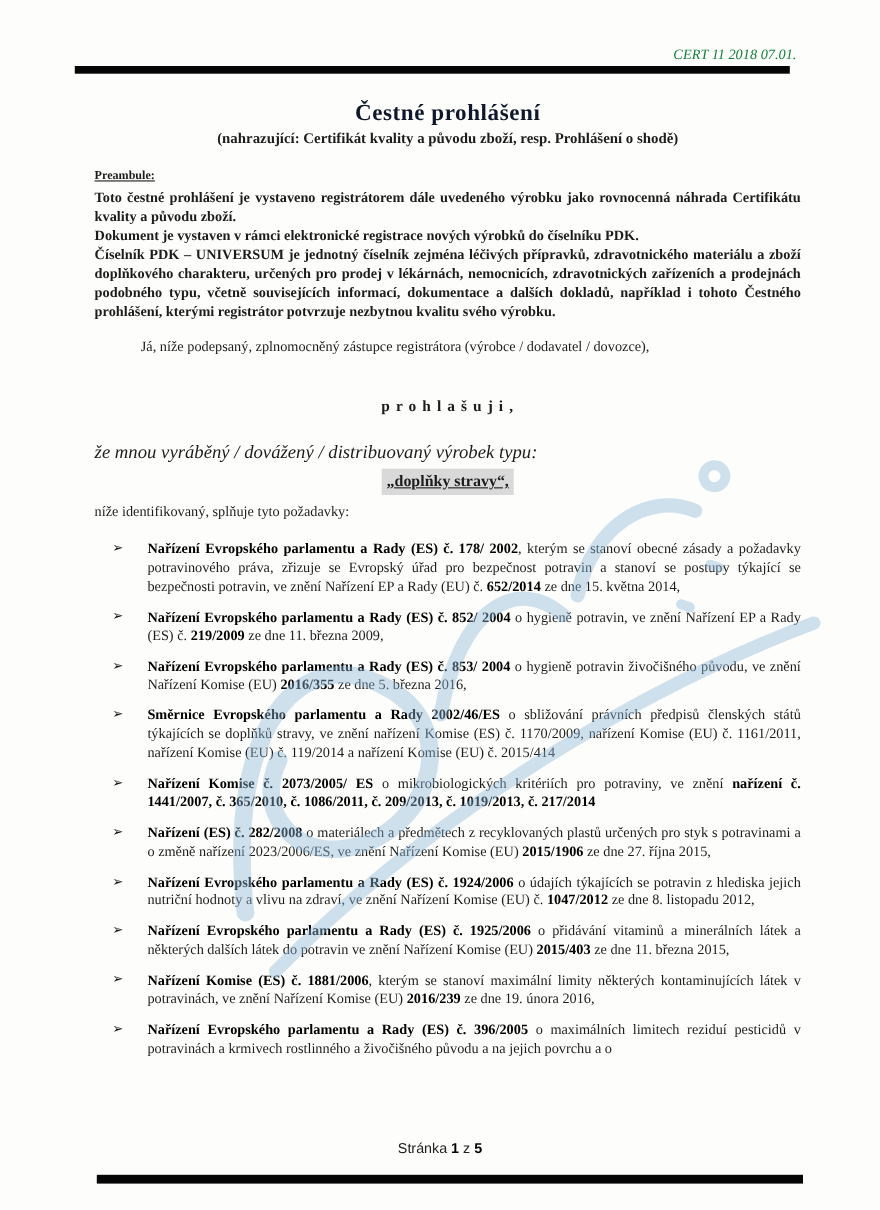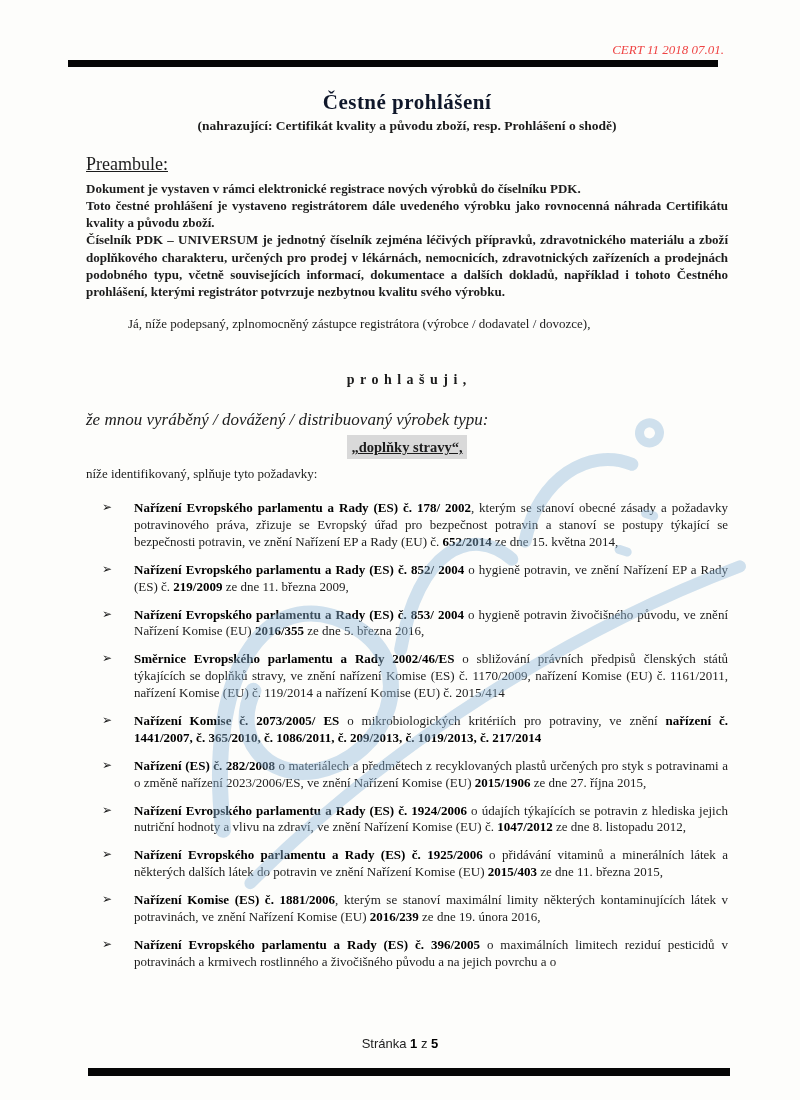--- a/index.html
+++ b/index.html
@@ -3,25 +3,25 @@
 <meta charset="utf-8">
 <style>
   html,body{margin:0;padding:0;}
   body{
     width:800px;height:1100px;position:relative;overflow:hidden;
     background:#fdfdfb;color:#1c1c1c;
     font-family:"Liberation Serif", serif;
   }
   .bar-top{position:absolute;left:68px;top:60px;width:650px;height:7px;background:#060606;}
   .bar-bottom{position:absolute;left:88px;top:1068px;width:642px;height:8px;background:#060606;}
-  .doc-code{position:absolute;top:42px;right:76px;font-style:italic;font-size:13px;color:#ef4444;margin-left:20px;}
+  .doc-code{position:absolute;top:42px;right:76px;font-style:italic;font-size:13px;color:#15803d;margin-left:20px;}
   .content{position:absolute;top:80px;left:86px;width:642px;z-index:1;}
   .title{text-align:center;font-size:21px;font-weight:bold;margin:10px 0 3px;letter-spacing:0.5px;color:#0f172a;}
   .subtitle{text-align:center;font-weight:bold;font-size:13.5px;margin:0 0 20px;}
-  .preamble-heading{font-weight:normal;text-decoration:underline;font-size:18px;margin:12px 0 5px;}
+  .preamble-heading{font-weight:bold;text-decoration:underline;font-size:11px;margin:12px 0 5px;}
   .preamble p{margin:0;font-weight:bold;font-size:13px;line-height:1.32;text-align:justify;}
   .intro{margin:16px 0 0;font-size:13px;text-indent:42px;}
   .statement{text-align:center;font-weight:bold;font-size:14px;margin:40px 0 22px;letter-spacing:1px;}
   .product-line{font-size:17px;margin:0 0 8px;font-style:italic;}
   .product-type-wrap{text-align:center;margin:0 0 10px;}
   .product-type{font-weight:bold;font-size:14.5px;text-decoration:underline;background:#d9d9d9;padding:4px 4px;}
   .req-intro{font-size:13px;margin:8px 0 18px;}
   .req-list{padding-left:16px;}
   .req-item{display:flex;margin:0 0 11px;font-size:13px;line-height:1.3;}
   .req-marker{flex:0 0 32px;width:32px;font-size:12px;color:#141414;}
@@ -36,22 +36,22 @@
 
 <div class="doc-code">CERT 11 2018 07.01.</div>
 <div class="bar-top"></div>
 
 <div class="content">
   <div class="title">Čestné prohlášení</div>
   <div class="subtitle">(nahrazující: Certifikát kvality a původu zboží, resp. Prohlášení o shodě)</div>
 
   <div class="preamble-heading">Preambule:</div>
   <div class="preamble">
+      <p>Toto čestné prohlášení je vystaveno registrátorem dále uvedeného výrobku jako rovnocenná náhrada Certifikátu kvality a původu zboží.</p>
       <p>Dokument je vystaven v rámci elektronické registrace nových výrobků do číselníku PDK.</p>
-      <p>Toto čestné prohlášení je vystaveno registrátorem dále uvedeného výrobku jako rovnocenná náhrada Certifikátu kvality a původu zboží.</p>
       <p>Číselník PDK – UNIVERSUM je jednotný číselník zejména léčivých přípravků, zdravotnického materiálu a zboží doplňkového charakteru, určených pro prodej v lékárnách, nemocnicích, zdravotnických zařízeních a prodejnách podobného typu, včetně souvisejících informací, dokumentace a dalších dokladů, například i tohoto Čestného prohlášení, kterými registrátor potvrzuje nezbytnou kvalitu svého výrobku.</p>
     </div>
 
   <p class="intro">Já, níže podepsaný, zplnomocněný zástupce registrátora (výrobce / dodavatel / dovozce),</p>
   <div class="statement">p r o h l a š u j i ,</div>
   <p class="product-line">že mnou vyráběný / dovážený  / distribuovaný výrobek typu:</p>
   <div class="product-type-wrap">
     <span class="product-type">„doplňky stravy“,</span>
   </div>
   <p class="req-intro">níže identifikovaný, splňuje tyto požadavky:</p>

